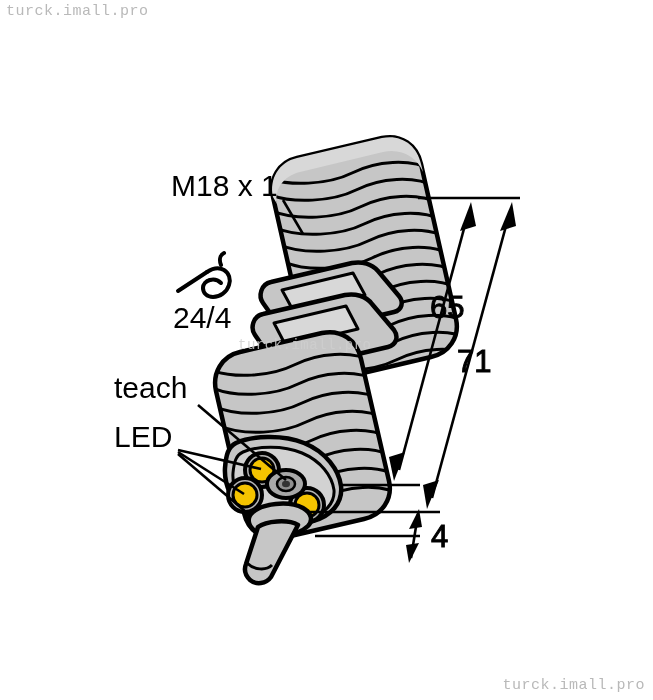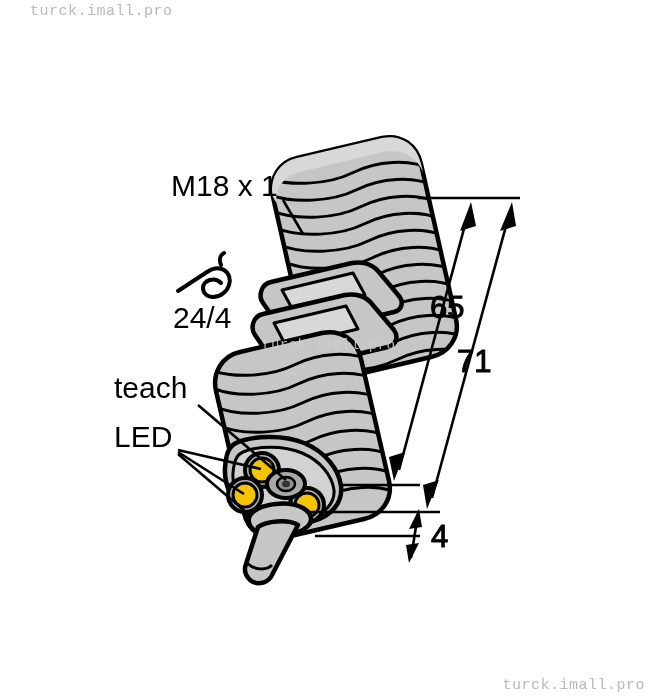--- a/index.html
+++ b/index.html
@@ -13,21 +13,20 @@
   #stage{position:absolute;inset:0;width:653px;height:700px;}
   #stage svg{display:block;}
   .wm{
     position:absolute;
     font-family:"Liberation Mono", monospace;
     font-size:15px;
     letter-spacing:0.5px;
     color:#b9b9b9;
     white-space:nowrap;
     user-select:none;
-    margin-left:24px;
   }
   #wm-top{left:6px;top:3px;}
   #wm-bottom{right:8px;bottom:6px;}
   #wm-center{
     left:238px;top:337px;
     color:#cfcfcf;
     font-size:14px;
     opacity:.85;
   }
 </style>

